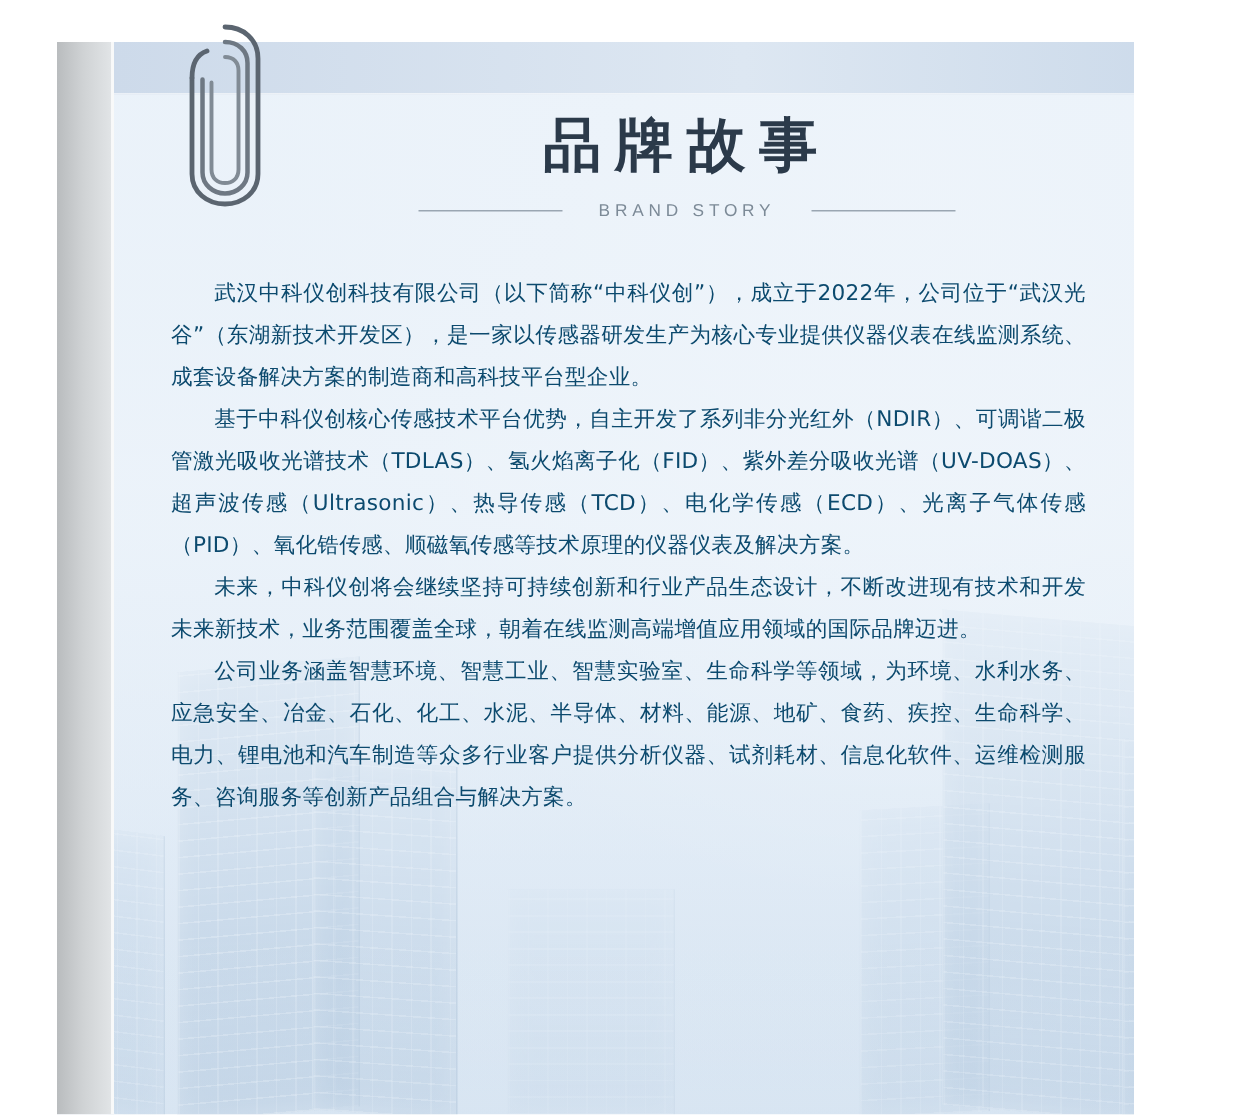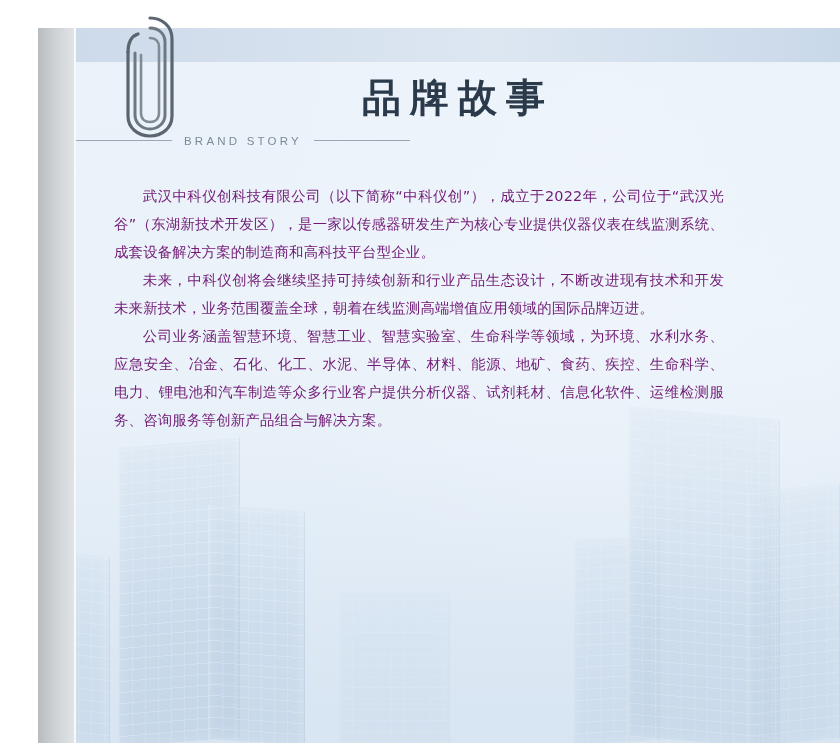--- a/index.html
+++ b/index.html
@@ -5,21 +5,21 @@
   html, body {
     margin: 0;
     padding: 0;
     background: #ffffff;
   }
   body {
     font-family: "Liberation Sans", sans-serif;
   }
   #page {
     position: relative;
-    width: 840px;
+    width: 756px;
     height: 743px;
     overflow: hidden;
     background: #ffffff;
   }
 
   
   .bg-photo {
     position: absolute;
     left: 38px;
     top: 28px;
@@ -124,21 +124,22 @@
     font-family: "DejaVu Sans", "Liberation Sans", sans-serif;
     font-size: 39px;
     font-weight: bold;
     letter-spacing: 9px;
     color: #2b3a4a;
     line-height: 1.25;
   }
   .rule-row {
     display: flex;
     align-items: center;
-    gap: 12px;
+    justify-content: center;
+    gap: 24px;
     margin-top: 12px;
   }
   .rule {
     width: 96px;
     height: 1px;
     background: #9aa6b2;
   }
   .heading-en {
     font-family: "Liberation Sans", sans-serif;
     font-size: 11.5px;
@@ -148,21 +149,21 @@
 
   
   .body-copy {
     position: absolute;
     left: 114px;
     top: 182px;
     width: 610px;
     font-family: "DejaVu Sans", "Liberation Sans", sans-serif;
     font-size: 14.4px;
     line-height: 28px;
-    color: #701a75;
+    color: #0c4a6e;
     text-align: justify;
     letter-spacing: 0.2px;
   }
   .body-copy p {
     margin: 0;
     text-indent: 2em;
   }
   .body-copy p + p { margin-top: 0; }
 
   
@@ -212,18 +213,19 @@
     <div class="heading-cn">品牌故事</div>
     <div class="rule-row">
       <span class="rule"></span>
       <span class="heading-en">BRAND STORY</span>
       <span class="rule"></span>
     </div>
   </div>
 
   <div class="body-copy">
     <p>武汉中科仪创科技有限公司（以下简称“中科仪创”），成立于2022年，公司位于“武汉光谷”（东湖新技术开发区），是一家以传感器研发生产为核心专业提供仪器仪表在线监测系统、成套设备解决方案的制造商和高科技平台型企业。</p>
+    <p>基于中科仪创核心传感技术平台优势，自主开发了系列非分光红外（NDIR）、可调谐二极管激光吸收光谱技术（TDLAS）、氢火焰离子化（FID）、紫外差分吸收光谱（UV-DOAS）、超声波传感（Ultrasonic）、热导传感（TCD）、电化学传感（ECD）、光离子气体传感（PID）、氧化锆传感、顺磁氧传感等技术原理的仪器仪表及解决方案。</p>
     <p>未来，中科仪创将会继续坚持可持续创新和行业产品生态设计，不断改进现有技术和开发未来新技术，业务范围覆盖全球，朝着在线监测高端增值应用领域的国际品牌迈进。</p>
     <p>公司业务涵盖智慧环境、智慧工业、智慧实验室、生命科学等领域，为环境、水利水务、应急安全、冶金、石化、化工、水泥、半导体、材料、能源、地矿、食药、疾控、生命科学、电力、锂电池和汽车制造等众多行业客户提供分析仪器、试剂耗材、信息化软件、运维检测服务、咨询服务等创新产品组合与解决方案。</p>
   </div>
 
   <div class="bottom-fade"></div>
 </div>
 
 </body></html>

